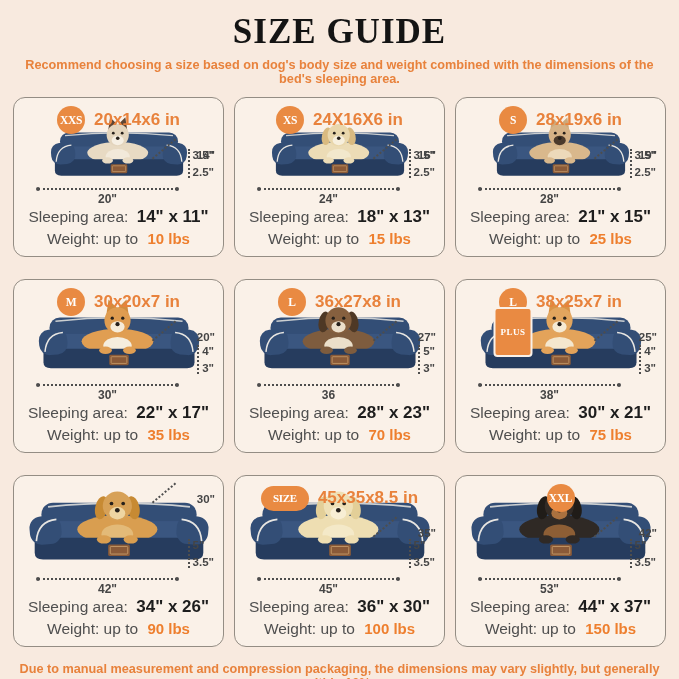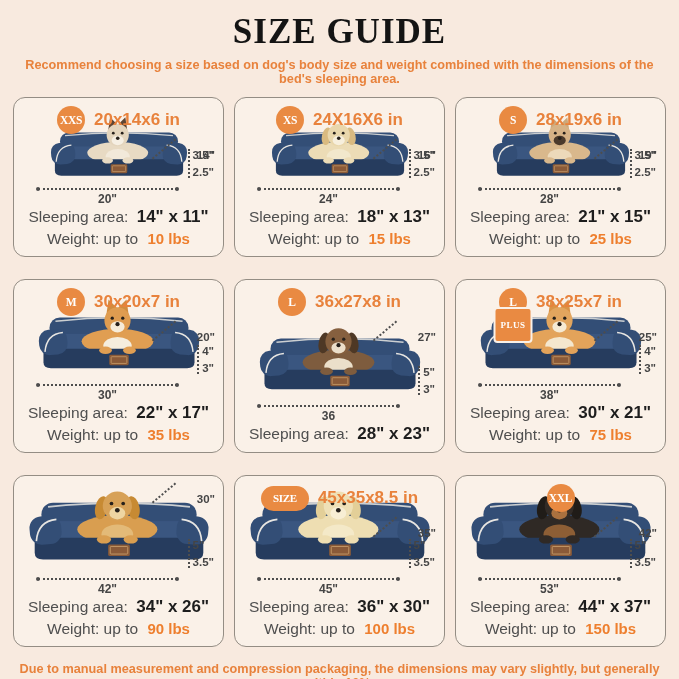--- a/index.html
+++ b/index.html
@@ -61,21 +61,21 @@
     display:flex;align-items:center;justify-content:center;
     font-family:"Liberation Serif","DejaVu Serif",serif;
     font-weight:700;font-size:11.5px;letter-spacing:-0.3px;
     position:relative;flex:0 0 auto;
   }
   .badge.wide{width:48px;height:25px;border-radius:13px;font-size:11px;}
   .badge-sub{
     position:absolute;top:19px;left:50%;transform:translateX(-50%);
     background:var(--badge);color:#fff;
     font-size:9px;font-weight:700;letter-spacing:0.5px;
-    padding:11px 5px;border-radius:4px;border:2px solid var(--card-bg);
+    padding:18px 5px;border-radius:4px;border:2px solid var(--card-bg);
     font-family:"Liberation Serif","DejaVu Serif",serif;white-space:nowrap;
   }
   .dims{font-size:17px;font-weight:700;color:var(--accent);}
   .bed-area{flex:1;position:relative;width:100%;}
   .bed-svg{position:absolute;bottom:13px;left:50%;transform:translateX(-50%);z-index:1;}
   .card:nth-child(-n+3) .bed-svg{width:146px;}
   .card:nth-child(n+4):nth-child(-n+6) .bed-svg{width:172px;}
   .card:nth-child(n+7) .bed-svg{width:192px;}
   .ear-up .ears-floppy{display:none;}
   .ear-floppy .ears-up{display:none;}
@@ -402,20 +402,24 @@
         <span class="anno">5"</span>
         <span class="anno">3"</span>
       </span>
       <span class="width-line"></span>
       <span class="anno width-label">36</span>
     </div>
     <div class="sleep-line">
       <span class="lbl">Sleeping area:</span>
       <b class="val">28" x 23"</b>
     </div>
+    <div class="weight-line">
+      <span class="lbl">Weight: up to</span>
+      <b class="wval">70 lbs</b>
+    </div>
   </div>
 
   <div class="card ear-up" style="--pet-body: #e3a35a; --pet-head: #e2a55e; --pet-ear: #d99346; --pet-muzzle: #f6ead3; --pet-chest: #f4e7ce;">
     <div class="card-head">
       <span class="badge">
         <span class="badge-main">L</span>
         <span class="badge-sub">PLUS</span>
       </span>
       <span class="dims">38x25x7 in</span>
     </div>

